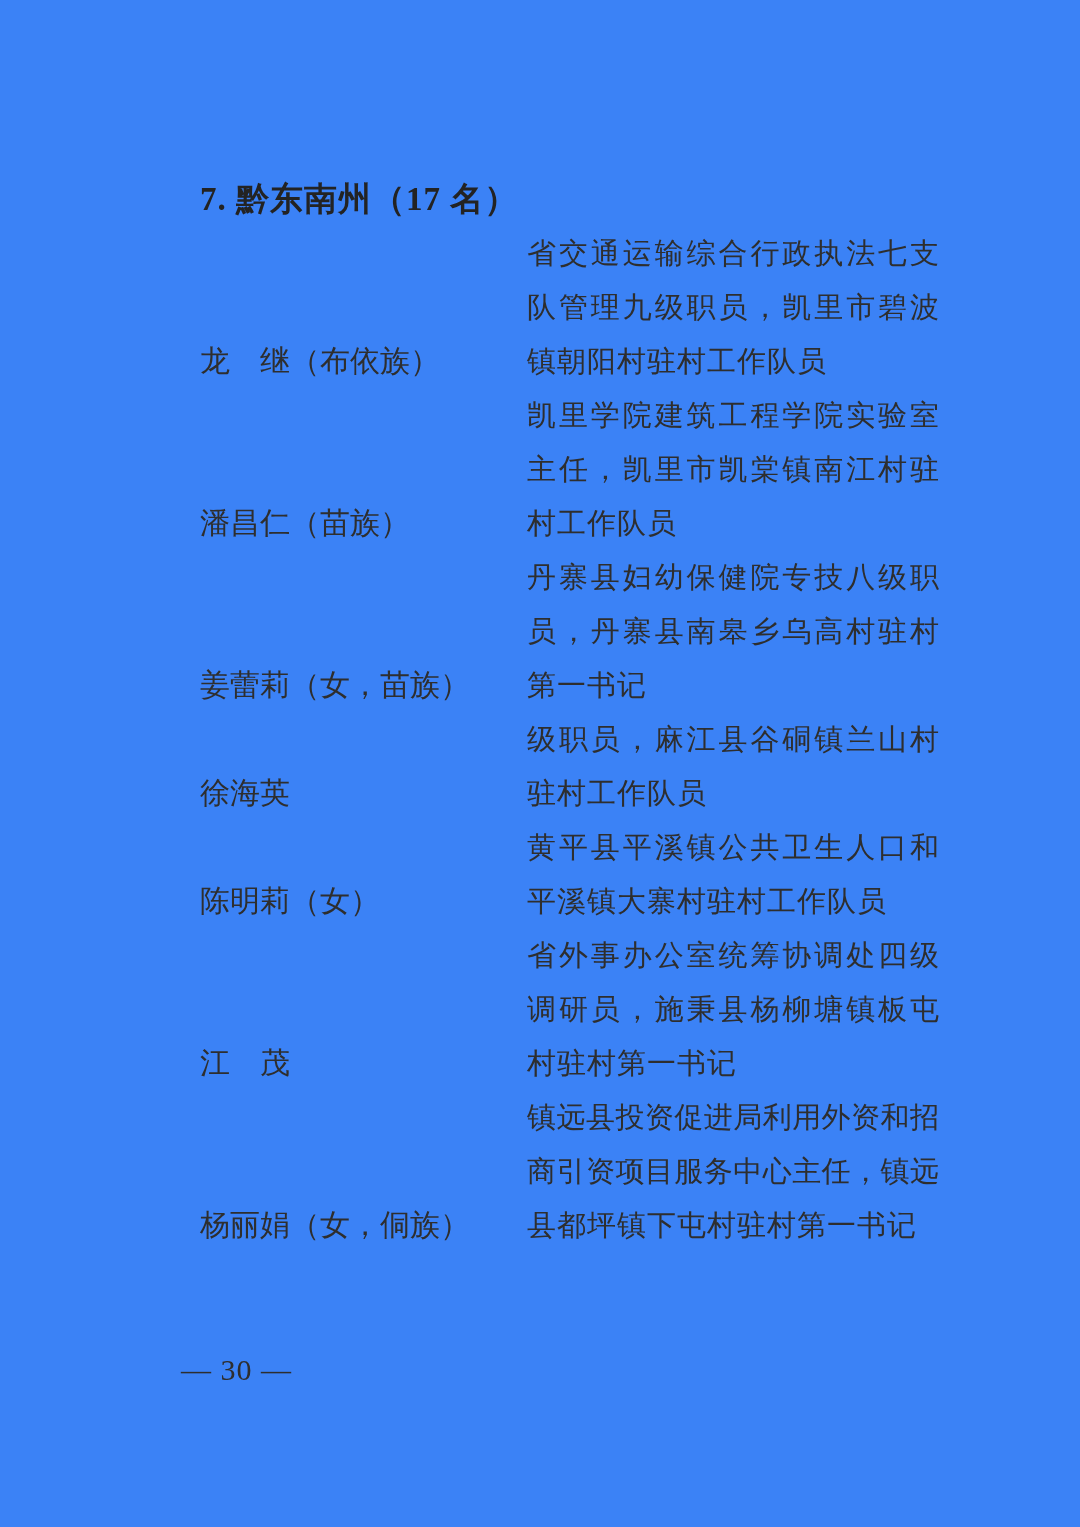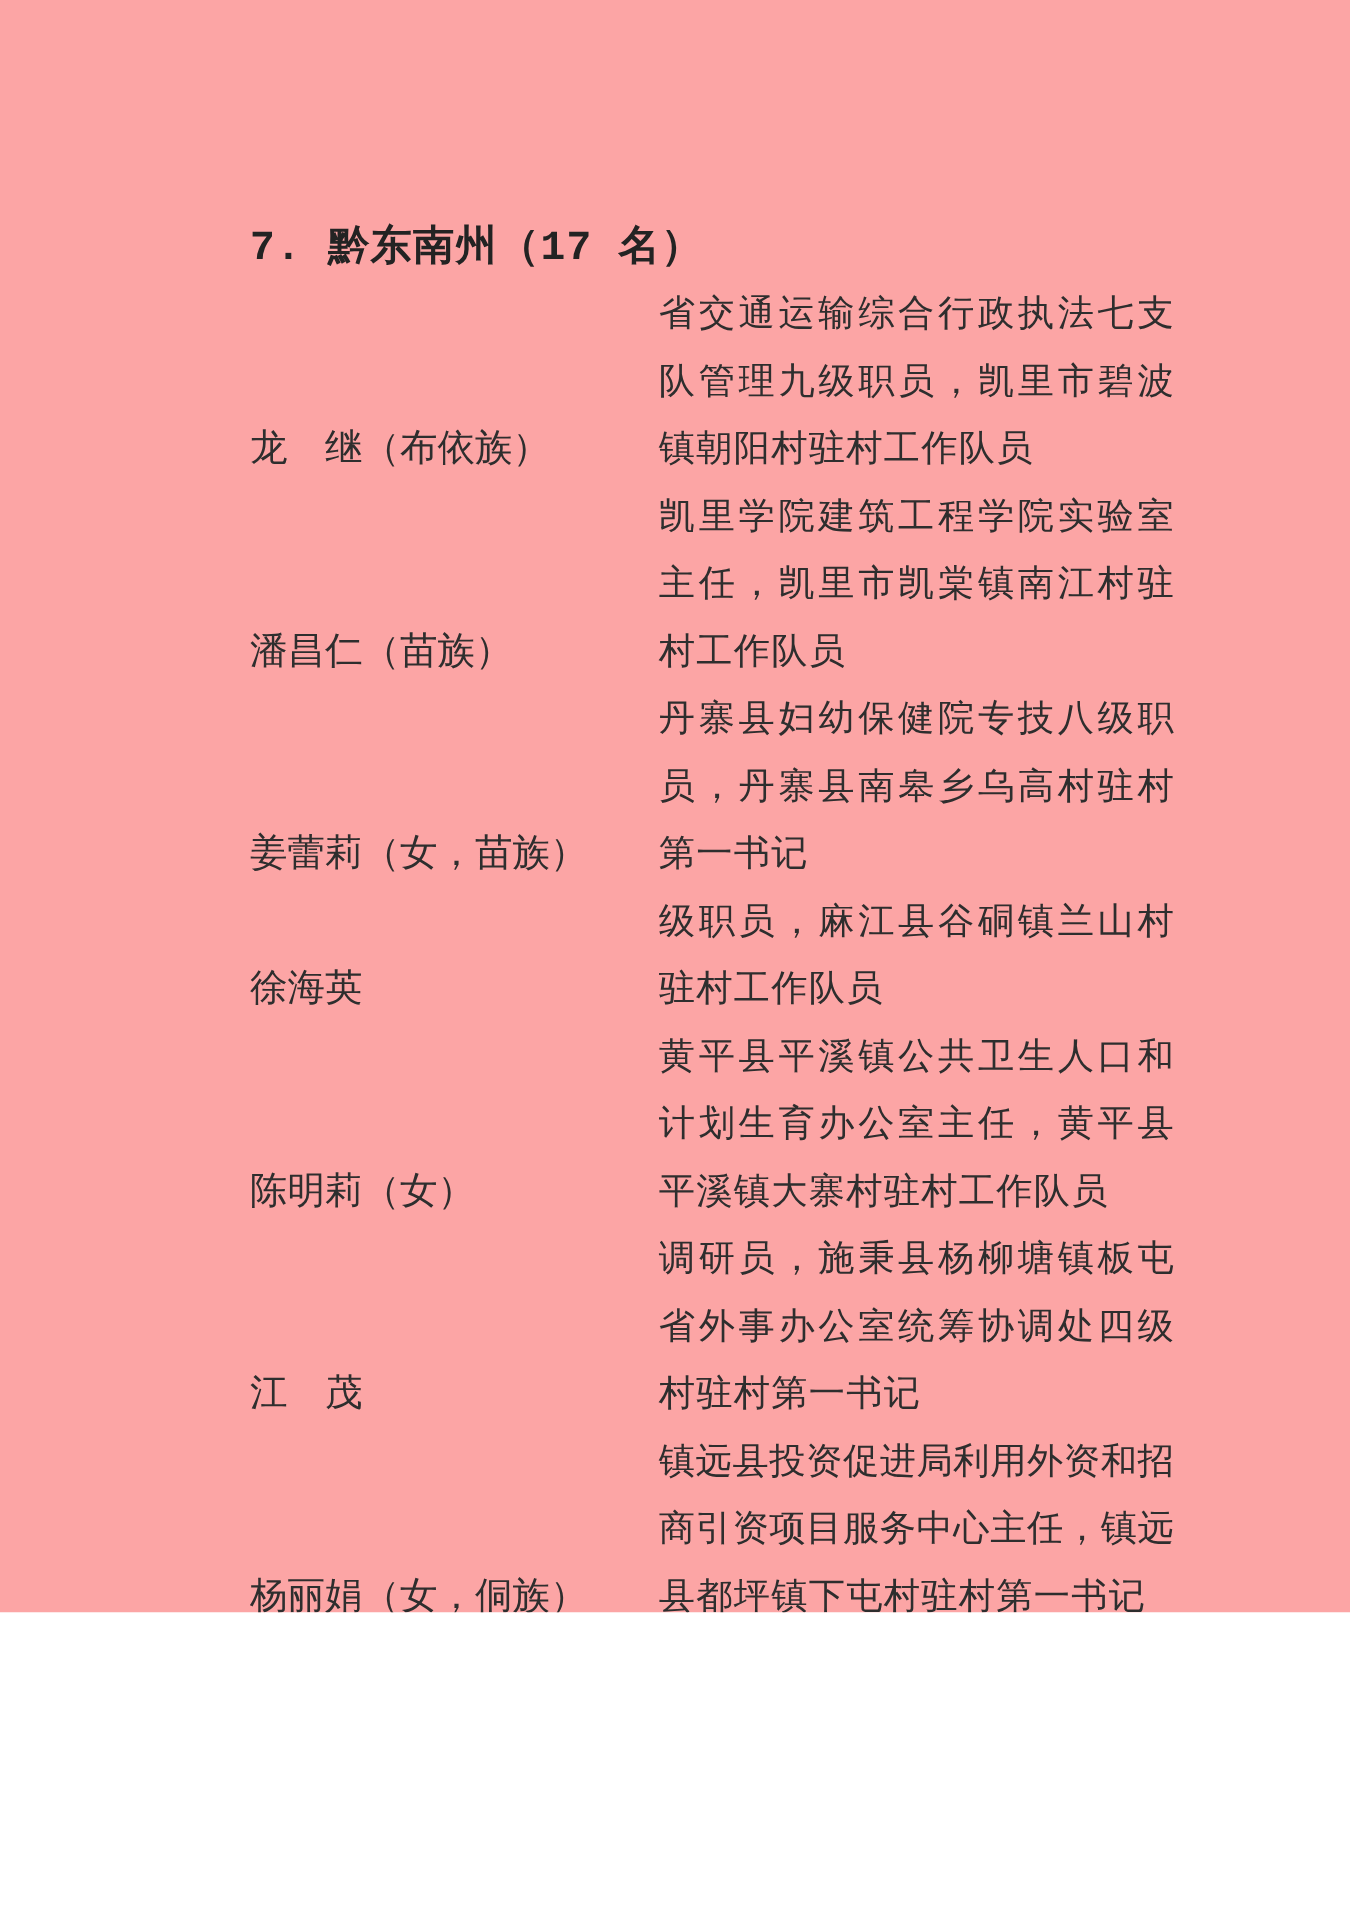--- a/index.html
+++ b/index.html
@@ -1,22 +1,22 @@
 <!DOCTYPE html>
 <html><head>
 <meta charset="utf-8">
 <style>
   * { margin: 0; padding: 0; box-sizing: border-box; }
   html, body { background: #ffffff; }
   .page {
     position: relative;
     width: 1080px;
-    height: 1290px;
-    background: #fca5a5;
-    font-family: Liberation Mono, monospace;
+    height: 1527px;
+    background: #3b82f6;
+    font-family: Liberation Serif, serif;
     color: #2e2e2e;
     overflow: hidden;
   }
   .content {
     position: absolute;
     left: 200px;
     top: 172px;
     width: 745px;
   }
   .section-title {
@@ -99,30 +99,29 @@
       <div class="entry-desc">
         <div class="dline jline">级职员，麻江县谷硐镇兰山村</div>
         <div class="dline lline">驻村工作队员</div>
       </div>
     </div>
 
     <div class="entry">
       <div class="entry-name">陈明莉（女）</div>
       <div class="entry-desc">
         <div class="dline jline">黄平县平溪镇公共卫生人口和</div>
-        <div class="dline jline">计划生育办公室主任，黄平县</div>
         <div class="dline lline">平溪镇大寨村驻村工作队员</div>
       </div>
     </div>
 
     <div class="entry">
       <div class="entry-name">江　茂</div>
       <div class="entry-desc">
+        <div class="dline jline">省外事办公室统筹协调处四级</div>
         <div class="dline jline">调研员，施秉县杨柳塘镇板屯</div>
-        <div class="dline jline">省外事办公室统筹协调处四级</div>
         <div class="dline lline">村驻村第一书记</div>
       </div>
     </div>
 
     <div class="entry">
       <div class="entry-name">杨丽娟（女，侗族）</div>
       <div class="entry-desc">
         <div class="dline jline">镇远县投资促进局利用外资和招</div>
         <div class="dline jline">商引资项目服务中心主任，镇远</div>
         <div class="dline lline">县都坪镇下屯村驻村第一书记</div>

